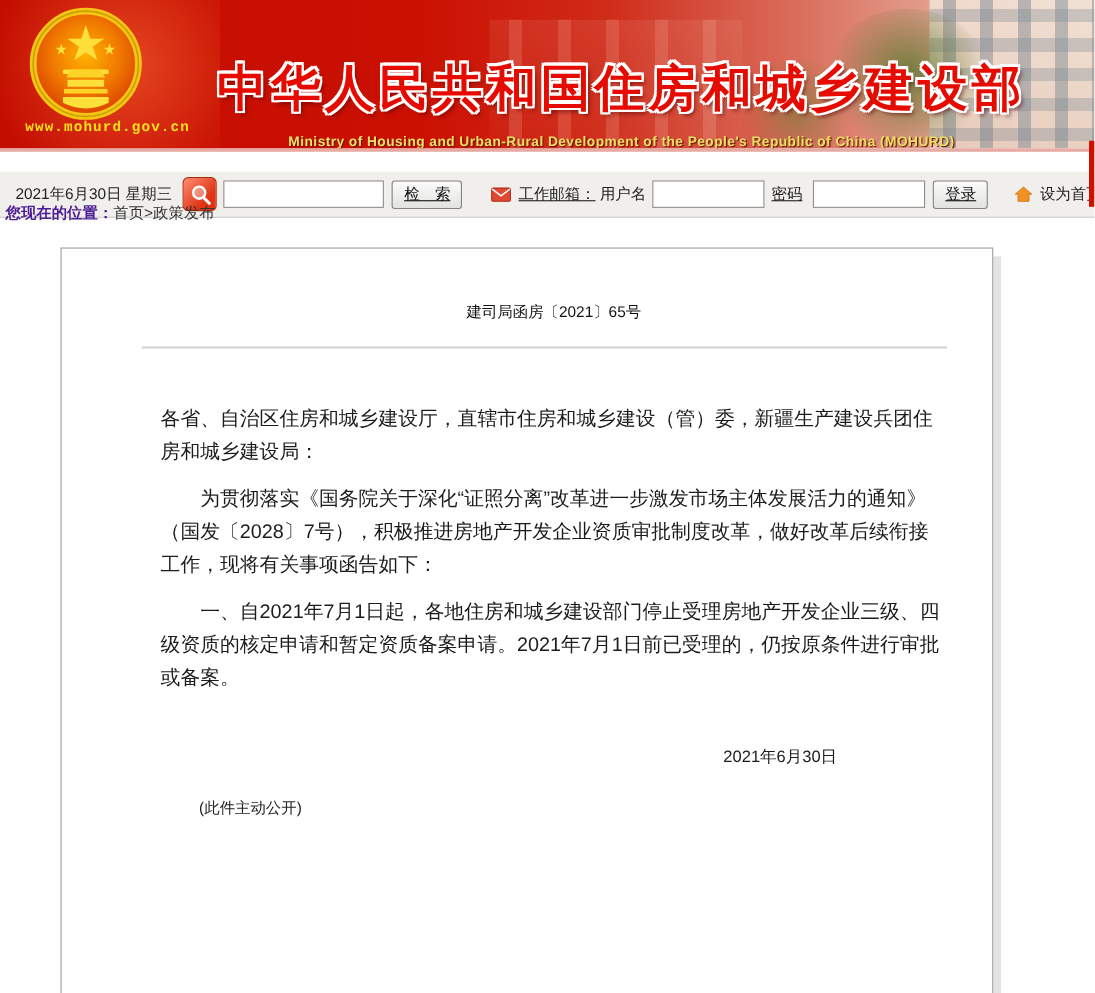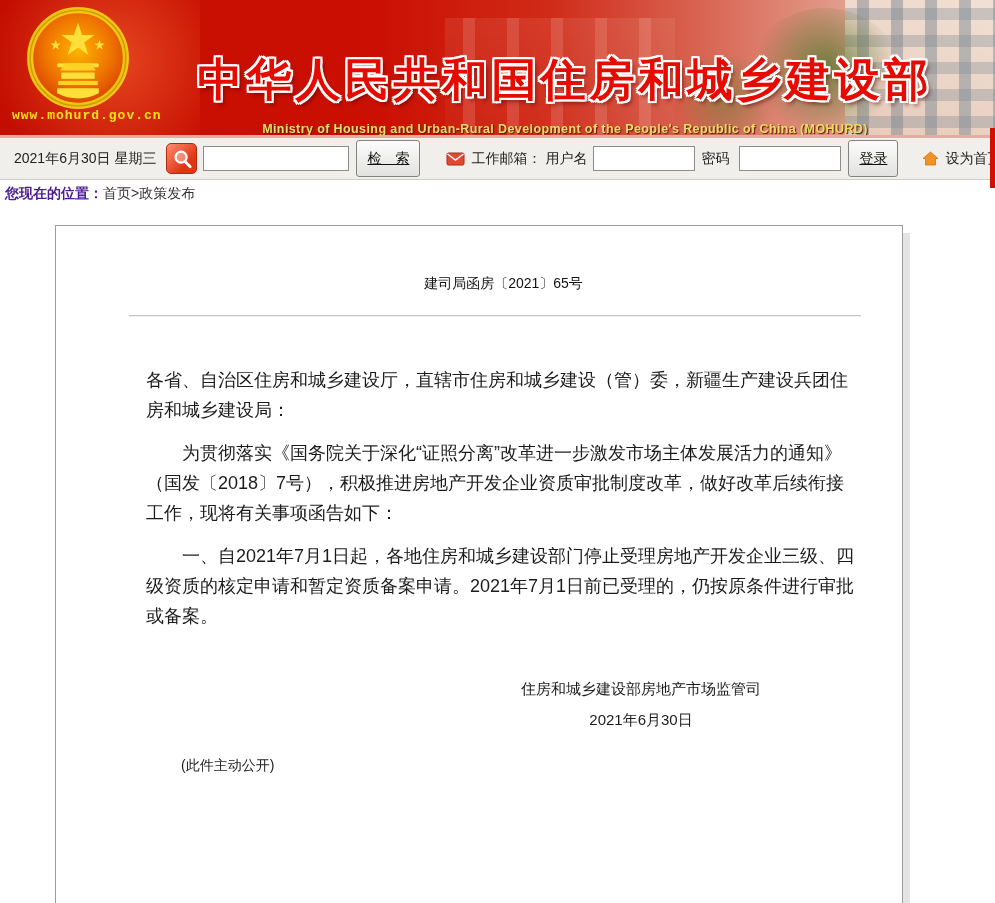--- a/index.html
+++ b/index.html
@@ -19,47 +19,47 @@
       linear-gradient(#f2e4d8,#e9d2c3); }
   .banner .building2 { position:absolute; right:320px; top:18px; width:230px; height:117px; opacity:.35;
     background:
       repeating-linear-gradient(to right, rgba(255,225,210,0) 0 18px, rgba(255,225,210,.5) 18px 30px, rgba(255,225,210,0) 30px 44px),
       linear-gradient(rgba(240,190,170,.35), rgba(220,140,120,.15)); }
   .banner .tree1 { position:absolute; right:95px; top:8px; width:150px; height:130px; border-radius:50%;
     background:radial-gradient(circle at 50% 45%, rgba(95,120,50,.85), rgba(95,120,50,0) 68%); }
   .banner .tree2 { position:absolute; right:215px; top:55px; width:110px; height:90px; border-radius:50%;
     background:radial-gradient(circle at 50% 50%, rgba(110,125,55,.55), rgba(110,125,55,0) 70%); }
   .emblem { position:absolute; left:26px; top:6px; width:104px; height:104px; }
-  .site-url { position:absolute; left:12px; top:108px; color:#ffe11a; font-weight:bold;
+  .site-url { position:absolute; left:23px; top:108px; color:#ffe11a; font-weight:bold;
     font-size:13px; letter-spacing:1px; font-family:"Liberation Mono","DejaVu Sans Mono",monospace;text-align:right; }
   .banner-titles { position:absolute; left:140px; right:5px; top:24px; text-align:center; }
   .banner-title { font-size:45px; font-weight:bold; color:#e60b00; letter-spacing:4px; white-space:nowrap;
     text-shadow:-2px 0 0 #fff,2px 0 0 #fff,0 -2px 0 #fff,0 2px 0 #fff,
                 -2px -2px 0 #fff,2px 2px 0 #fff,-2px 2px 0 #fff,2px -2px 0 #fff,3px 4px 4px rgba(90,0,0,.6);margin-top:26px; }
   .banner-subtitle { margin-top:12px; font-size:12.5px; font-weight:bold; color:#e8e065;
     letter-spacing:.4px; text-shadow:1px 1px 1px #6e0a00; white-space:nowrap; }
 
   .pink-line { position:absolute; left:0; top:135px; width:995px; height:3px; background:#e7aba4; }
 
   
-  .toolbar { position:absolute; left:0; top:138px; width:995px; height:42px; background:#f1efec;
+  .toolbar { position:absolute; left:0; top:156px; width:995px; height:42px; background:#f1efec;
     border-bottom:1px solid #cfccc6; display:flex; align-items:center; white-space:nowrap;
     overflow:hidden; padding-left:14px; font-size:14px; color:#222; }
   .tb-date { margin-right:10px; }
   .search-ico { width:31px; height:31px; border-radius:5px; flex:0 0 auto; cursor:pointer;
     background:linear-gradient(135deg,#ff8d72,#e03414 70%); border:1px solid #b3290c;
     display:flex; align-items:center; justify-content:center; }
   .inp { height:25px; border:1px solid #8f8d89; background:#fff; margin-left:6px; padding:0 4px; font-size:13px; }
   .inp.search { width:146px; }
   .inp.small  { width:102px; }
-  .sys-btn { height:37px; margin-left:7px; padding:0 10px; font-size:14px; color:#111; cursor:pointer;
+  .sys-btn { height:26px; margin-left:7px; padding:0 10px; font-size:14px; color:#111; cursor:pointer;
     background:linear-gradient(#fcfcfc,#e2e2e0); border:1px solid #85837f; border-radius:3px;
     text-decoration:underline; }
   .tb-gap { width:24px; flex:0 0 auto; }
-  .tb-label { margin:0 4px 0 6px; }
+  .tb-label { margin:0 4px 0 6px;text-decoration:underline; }
   .tb-link { margin-left:6px; color:#222; cursor:pointer; text-decoration:none; }
   .tb-right-gap { width:22px; flex:0 0 auto; }
   .mini-ico { flex:0 0 auto; margin-left:2px; }
 
   .red-strip { position:absolute; right:0; top:128px; width:5px; height:60px; background:#cf1000; }
 
   
   .breadcrumb { position:absolute; left:5px; top:185px; font-size:14px; }
   .bc-label { color:#4c1d95; font-weight:bold; }
   .bc-path { color:#333; cursor:pointer; }
@@ -151,24 +151,23 @@
   <div class="breadcrumb">
     <span class="bc-label">您现在的位置：</span><span class="bc-path">首页&gt;政策发布</span>
   </div>
 
   <main class="doc-box">
     <div class="doc-inner">
       <div class="doc-number">建司局函房〔2021〕65号</div>
       <div class="doc-divider"></div>
       <div class="doc-body">
         <p class="no-indent">各省、自治区住房和城乡建设厅，直辖市住房和城乡建设（管）委，新疆生产建设兵团住房和城乡建设局：</p>
-        <p>为贯彻落实《国务院关于深化“证照分离”改革进一步激发市场主体发展活力的通知》（国发〔2018〕7号），积极推进房地产开发企业资质审批制度改革，做好改革后续衔接工作，现将有关事项函告如下：</p>
+        <p>为贯彻落实《国务院关于深化“证照分离”改革进一步激发市场主体发展活力的通知》（国发〔2028〕7号），积极推进房地产开发企业资质审批制度改革，做好改革后续衔接工作，现将有关事项函告如下：</p>
         <p>一、自2021年7月1日起，各地住房和城乡建设部门停止受理房地产开发企业三级、四级资质的核定申请和暂定资质备案申请。2021年7月1日前已受理的，仍按原条件进行审批或备案。</p>
       </div>
       <div class="signature">
-        <div>住房和城乡建设部房地产市场监管司</div>
         <div>2021年6月30日</div>
       </div>
       <div class="doc-note">(此件主动公开)</div>
 
     </div>
   </main>
 </div>
 
 </body></html>

